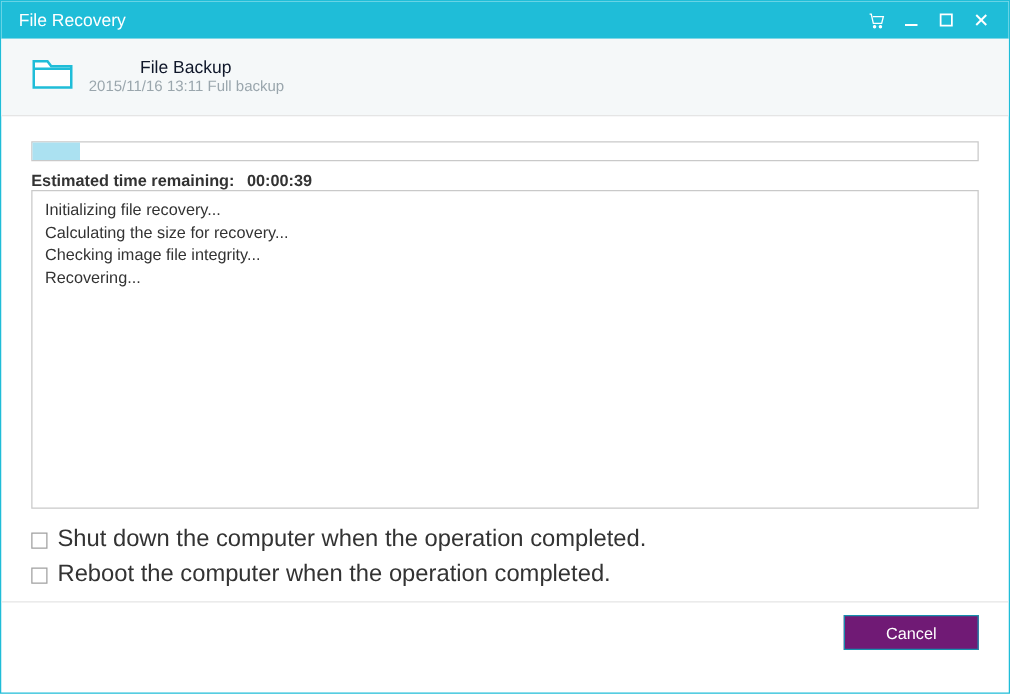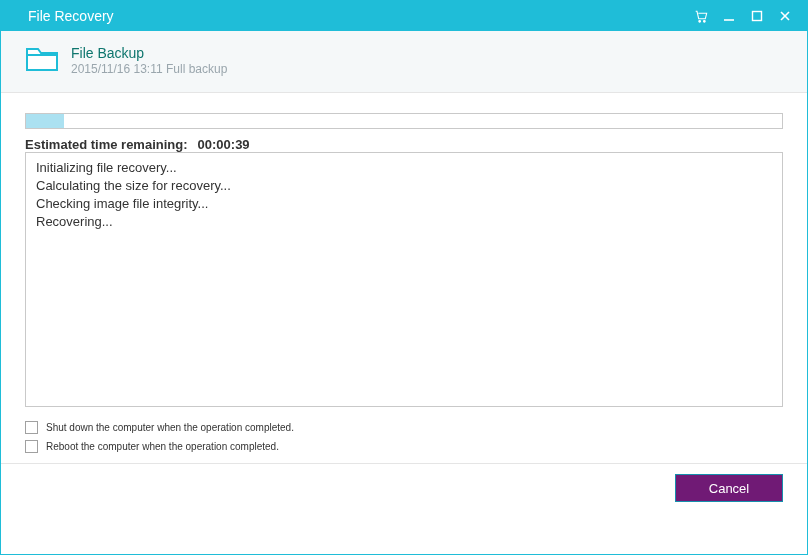--- a/index.html
+++ b/index.html
@@ -12,21 +12,21 @@
       border: 1px solid #1fbdd8;
       overflow: hidden;
       color: #333;
     }
     .titlebar {
       height: 30px;
       background: #1fbdd8;
       display: flex;
       align-items: center;
       justify-content: space-between;
-      padding: 0 8px 0 27px;
+      padding: 0 8px 0 14px;
       color: #ffffff;
     }
     .titlebar-title { font-size: 14px; }
     .titlebar-controls { display: flex; align-items: center; gap: 0; }
     .titlebar-controls .ctrl {
       width: 28px;
       height: 30px;
       display: flex;
       align-items: center;
       justify-content: center;
@@ -36,21 +36,21 @@
     .header-band {
       background: #f5f8f9;
       padding: 14px 24px 16px 24px;
       border-bottom: 1px solid #e5e5e5;
       display: flex;
       align-items: flex-start;
       gap: 12px;
     }
     .folder-icon svg { display: block; }
     .header-text { display: flex; flex-direction: column; }
-    .header-title { font-size: 14px; color: #0f766e; }
+    .header-title { font-size: 14px; color: #0f172a; margin-left: 41px; }
     .header-subtitle { font-size: 12px; color: #9aa6ad; margin-top: 1px; }
     .content { padding: 20px 24px 0 24px; }
     .progress-outer {
       width: 100%;
       height: 16px;
       border: 1px solid #c9c9c9;
       background: #ffffff;
     }
     .progress-inner {
       height: 100%;
@@ -74,21 +74,21 @@
       overflow: auto;
       background: #ffffff;
     }
     .log-area div { line-height: 18px; color: #333; }
     .options { margin-top: 14px; }
     .option-item {
       display: flex;
       align-items: center;
       gap: 8px;
       margin-bottom: 6px;
-      font-size: 10px;
+      font-size: 19px;
       color: #333;
     }
     .checkbox {
       width: 13px;
       height: 13px;
       border: 1px solid #a0a0a0;
       background: #ffffff;
       flex-shrink: 0;
     }
     .footer-sep {

